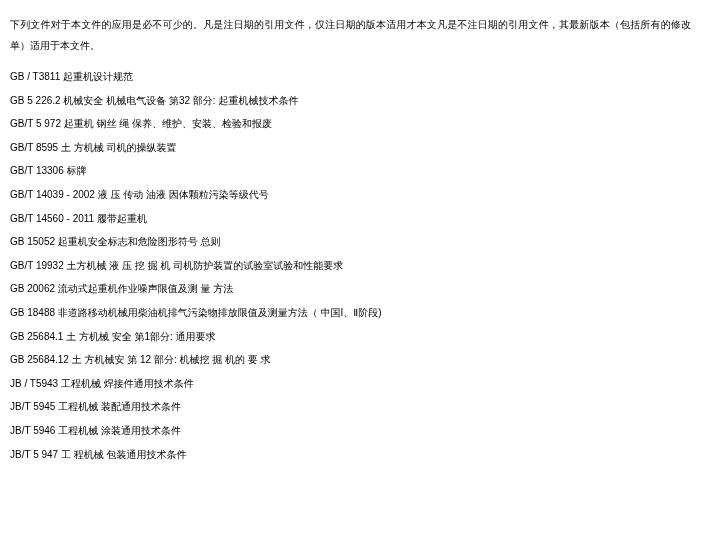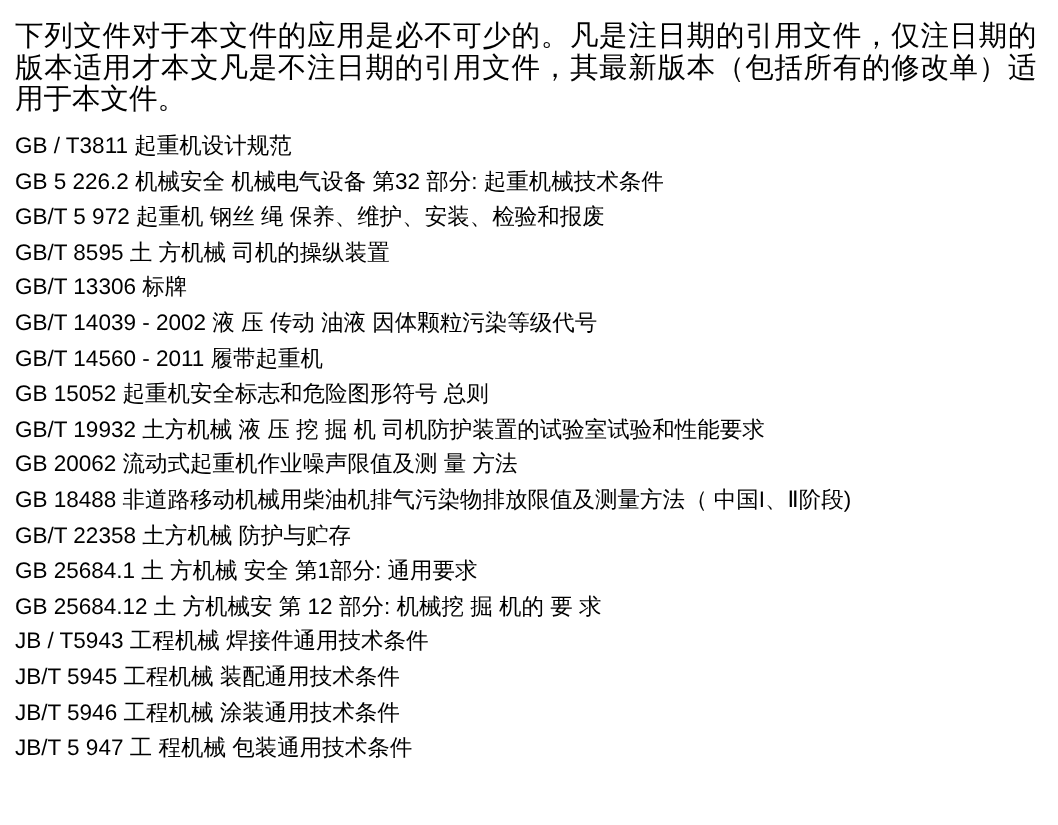--- a/index.html
+++ b/index.html
@@ -15,34 +15,34 @@
     overflow: hidden;
   }
   .page {
     width: 705px;
     height: 550px;
     box-sizing: border-box;
     padding: 14px 8px 0 8px;
     position: relative;
   }
   .intro {
-    font-size: 19px;
+    font-size: 10px;
     line-height: 21px;
     text-align: justify;
     margin: 0 0 9px 0;
     padding: 0 6px 0 2px;
     font-family: Liberation Serif, serif;
   }
   .std-list {
     list-style: none;
     margin: 0;
     padding: 0;
   }
   .std-list li {
-    font-size: 15px;
+    font-size: 10px;
     line-height: 23.6px;
     white-space: nowrap;
     padding-left: 2px;
   }
 </style>
 </head>
 <body>
 
 <div class="page">
   <p class="intro">下列文件对于本文件的应用是必不可少的。凡是注日期的引用文件，仅注日期的版本适用才本文凡是不注日期的引用文件，其最新版本（包括所有的修改单）适用于本文件。</p>
@@ -51,21 +51,20 @@
     <li>GB 5 226.2 机械安全 机械电气设备 第32 部分: 起重机械技术条件</li>
     <li>GB/T 5 972 起重机 钢丝 绳 保养、维护、安装、检验和报废</li>
     <li>GB/T 8595 土 方机械 司机的操纵装置</li>
     <li>GB/T 13306 标牌</li>
     <li>GB/T 14039 - 2002 液 压 传动 油液 因体颗粒污染等级代号</li>
     <li>GB/T 14560 - 2011 履带起重机</li>
     <li>GB 15052 起重机安全标志和危险图形符号 总则</li>
     <li>GB/T 19932 土方机械 液 压 挖 掘 机 司机防护装置的试验室试验和性能要求</li>
     <li>GB 20062 流动式起重机作业噪声限值及测 量 方法</li>
     <li>GB 18488 非道路移动机械用柴油机排气污染物排放限值及测量方法（ 中国I、Ⅱ阶段)</li>
-    <li>GB/T 22358 土方机械 防护与贮存</li>
     <li>GB 25684.1 土 方机械 安全 第1部分: 通用要求</li>
     <li>GB 25684.12 土 方机械安 第 12 部分: 机械挖 掘 机的 要 求</li>
     <li>JB / T5943 工程机械 焊接件通用技术条件</li>
     <li>JB/T 5945 工程机械 装配通用技术条件</li>
     <li>JB/T 5946 工程机械 涂装通用技术条件</li>
     <li>JB/T 5 947 工 程机械 包装通用技术条件</li>
 
   </ul>
 </div>
 

